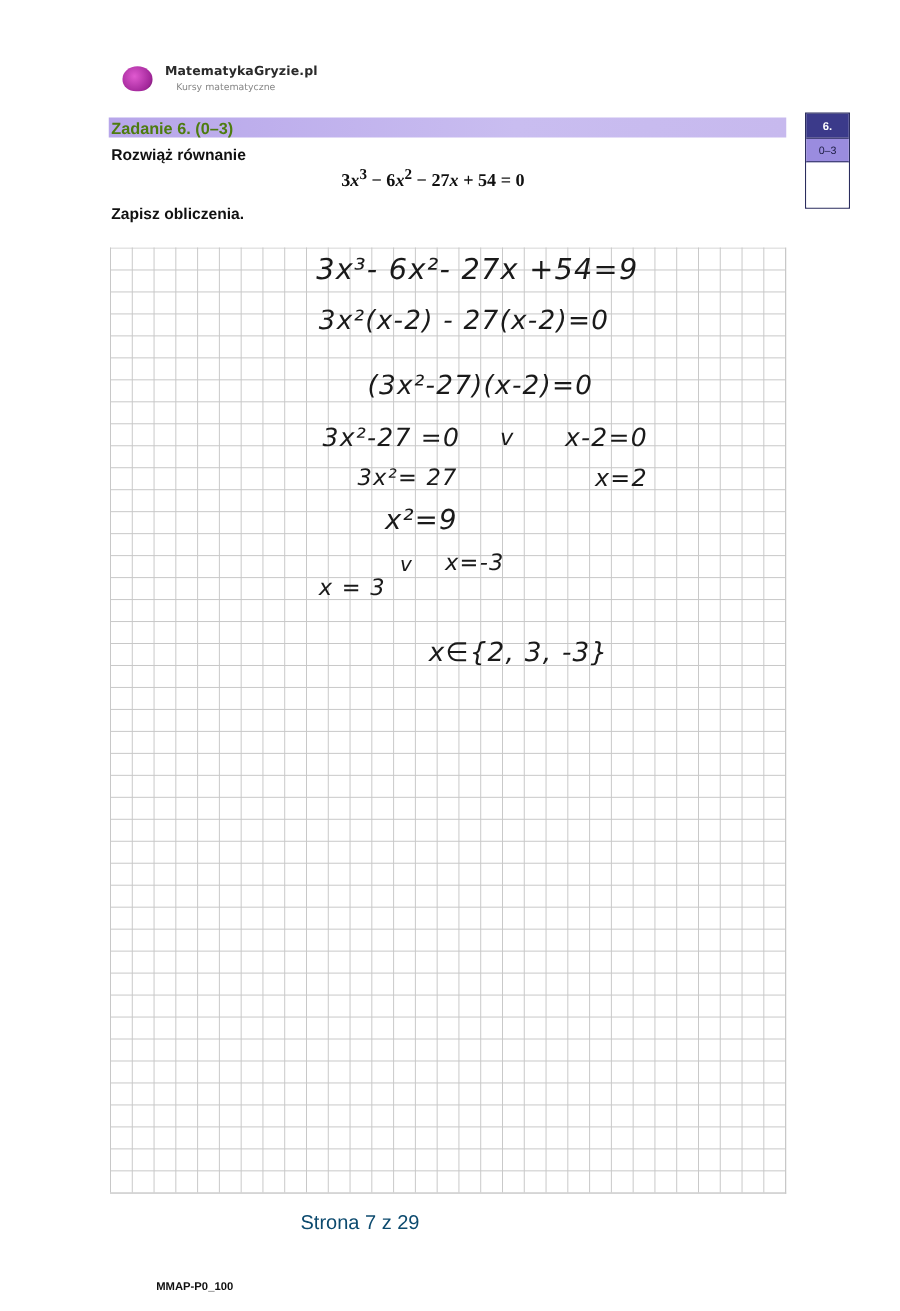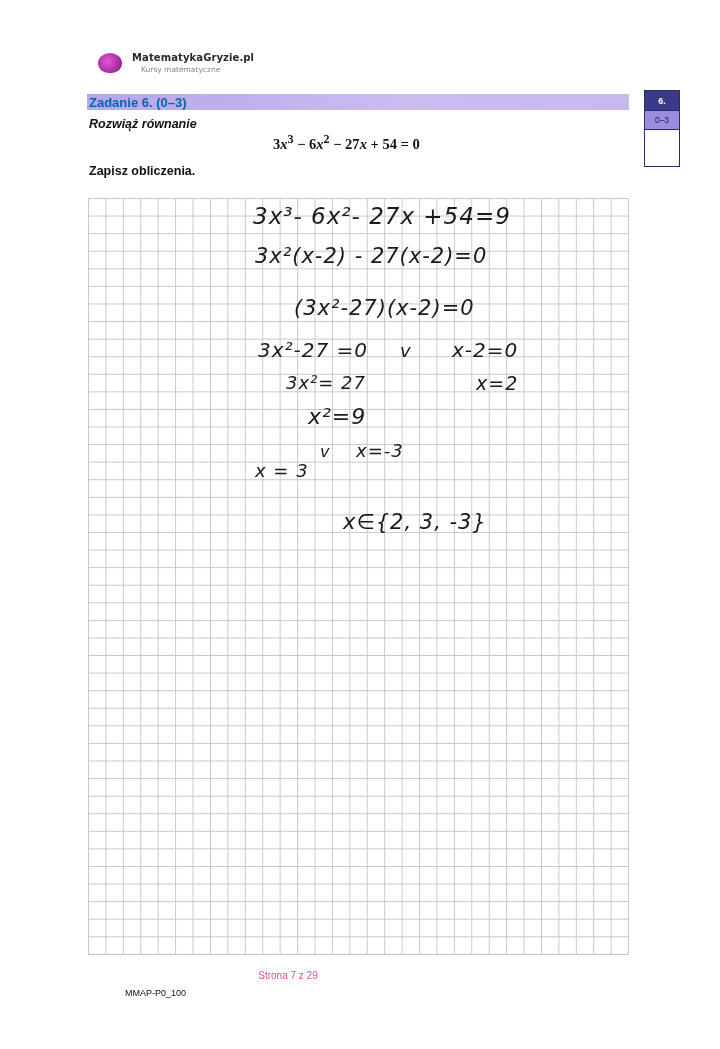--- a/index.html
+++ b/index.html
@@ -4,43 +4,43 @@
 <style>
   html, body { margin:0; padding:0; background:#ffffff; }
   body { width:720px; height:1049px; position:relative; overflow:hidden; font-family:"Liberation Sans", sans-serif; color:#111; }
   .logo { position:absolute; left:98px; top:52px; display:flex; align-items:center; }
   .logo-icon { width:24px; height:20px; border-radius:50% 50% 45% 45%; background:radial-gradient(circle at 40% 40%, #e05ad0, #a2279a 70%, #5d1458); margin-right:10px; }
   .logo-text { display:flex; flex-direction:column; }
   .logo-title { font-family:"DejaVu Sans", sans-serif; font-weight:bold; font-size:10px; color:#2a2a2a; letter-spacing:0.1px; }
   .logo-sub { font-family:"DejaVu Sans", sans-serif; font-size:7.5px; color:#888; margin-left:9px; margin-top:2px; }
 
   .task-bar { position:absolute; left:87px; top:94px; width:542px; height:16px; background:linear-gradient(90deg,#b7a6ea,#c9bdf0 60%,#c7b9ee); }
-  .task-title { position:absolute; left:89px; top:95px; font-weight:bold; font-size:13px; color:#0369a1; }
-  .instr { position:absolute; left:89px; top:117px; font-weight:bold; font-size:12.5px;font-style:italic; }
+  .task-title { position:absolute; left:89px; top:95px; font-weight:bold; font-size:13px; color:#4d7c0f; }
+  .instr { position:absolute; left:89px; top:117px; font-weight:bold; font-size:12.5px; }
   .equation { position:absolute; left:273px; top:132px; font-family:"Liberation Serif", serif; font-weight:bold; font-size:14.5px; }
   .equation i { font-style:italic; }
   .note { position:absolute; left:89px; top:164px; font-weight:bold; font-size:12.5px; }
 
   .score-box { position:absolute; left:644px; top:90px; width:34px; border:1.5px solid #2b2d5e; }
   .score-num { height:19px; background:#3b3a8a; color:#fff; font-weight:bold; font-size:9px; display:flex; align-items:center; justify-content:center; }
   .score-range { height:18px; background:#9a8cdf; color:#1e1e44; font-weight:normal; font-size:8.5px; display:flex; align-items:center; justify-content:center; border-top:1px solid #2b2d5e; border-bottom:1.5px solid #2b2d5e; }
   .score-blank { height:36px; background:#fff; }
 
   .grid { position:absolute; left:88px; top:198px; width:540px; height:756px;
     background-color:#fff;
     background-image:
       linear-gradient(to right, #c8c8c8 1px, transparent 1px),
       linear-gradient(to bottom, #c8c8c8 1px, transparent 1px);
     background-size:17.43px 17.58px;
     border-right:1px solid #c8c8c8; border-bottom:1px solid #c8c8c8; }
 
   .hw { position:absolute; font-family:"DejaVu Sans", sans-serif; font-weight:normal; color:#1a1a1a; white-space:nowrap; font-style:italic; letter-spacing:1px; }
 
-  .footer-page { position:absolute; left:0; width:576px; top:970px; text-align:center; font-size:10px; color:#ec4899; }
-  .footer-code { position:absolute; left:87px; top:988px; font-size:9px; font-weight:normal; color:#111;padding-left:38px; }
+  .footer-page { position:absolute; left:0; width:576px; top:970px; text-align:center; font-size:16px; color:#0c4a6e; }
+  .footer-code { position:absolute; left:87px; top:1024px; font-size:9px; font-weight:bold; color:#111;padding-left:38px; }
 </style>
 </head>
 <body>
 
 <div class="logo">
   <div class="logo-icon"></div>
   <div class="logo-text">
     <span class="logo-title">MatematykaGryzie.pl</span>
     <span class="logo-sub">Kursy matematyczne</span>
   </div>

